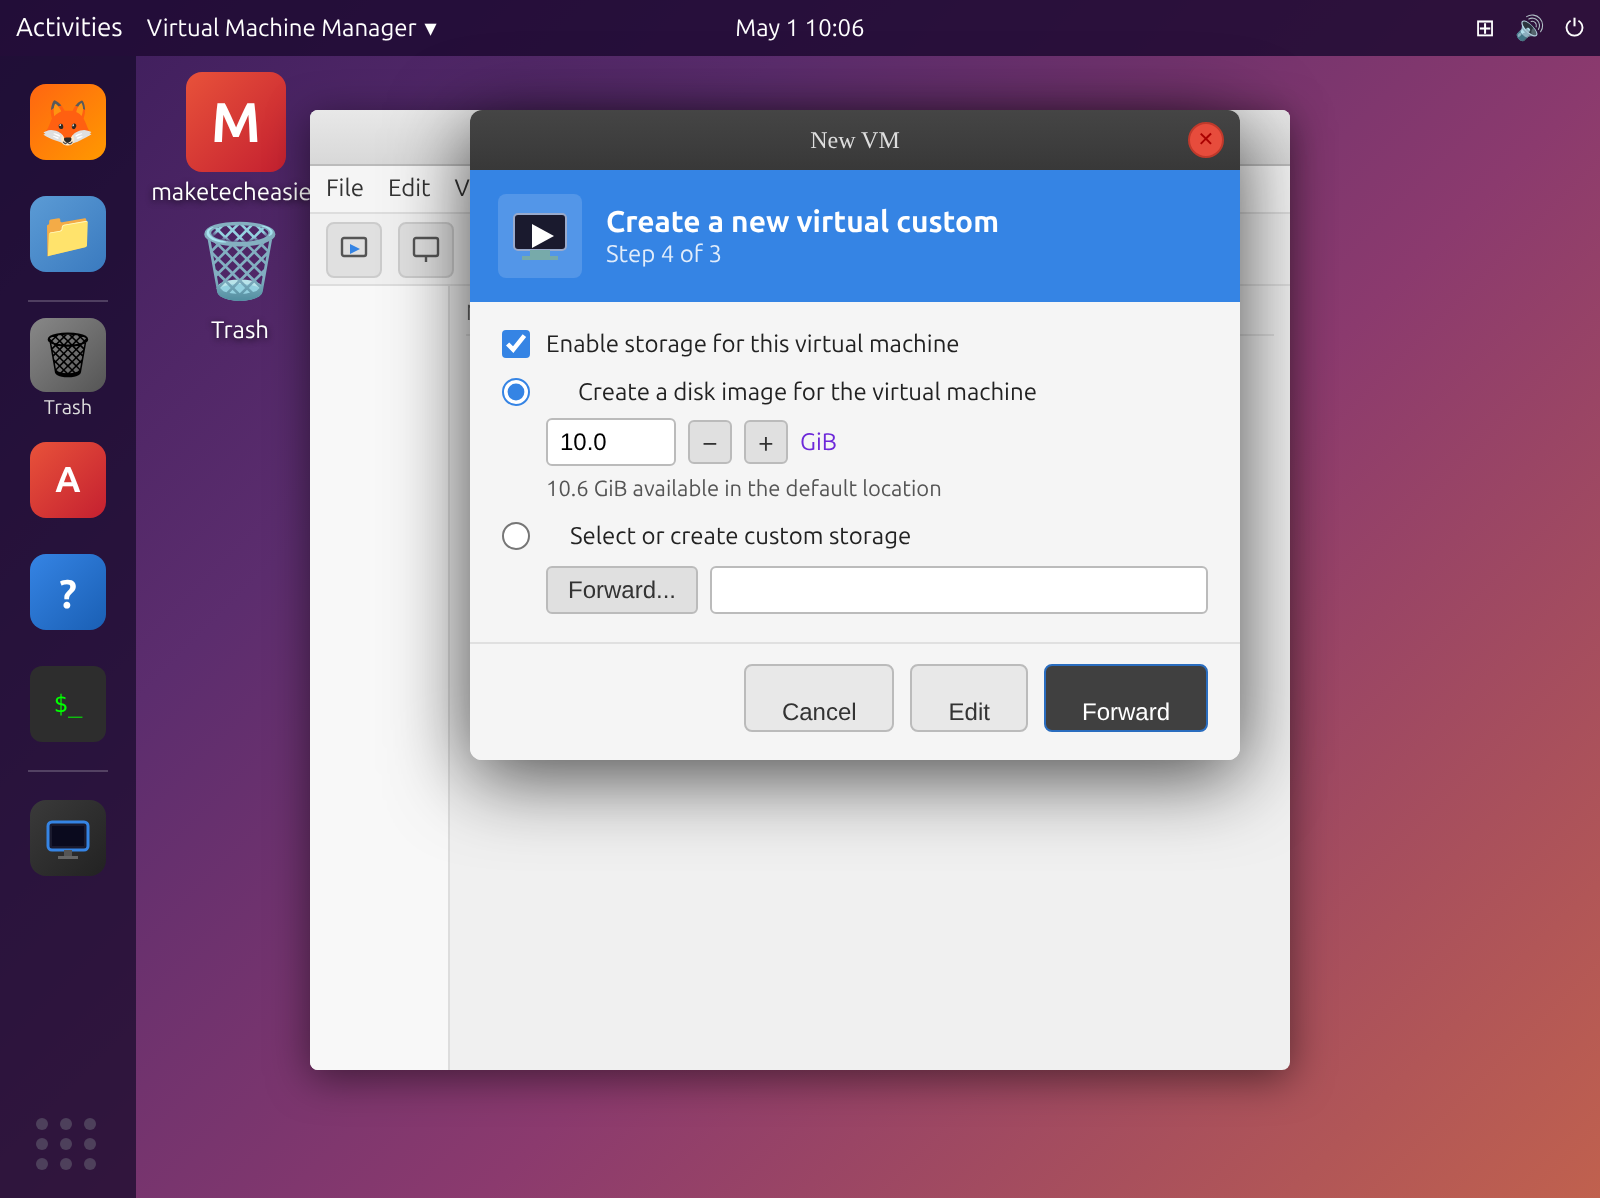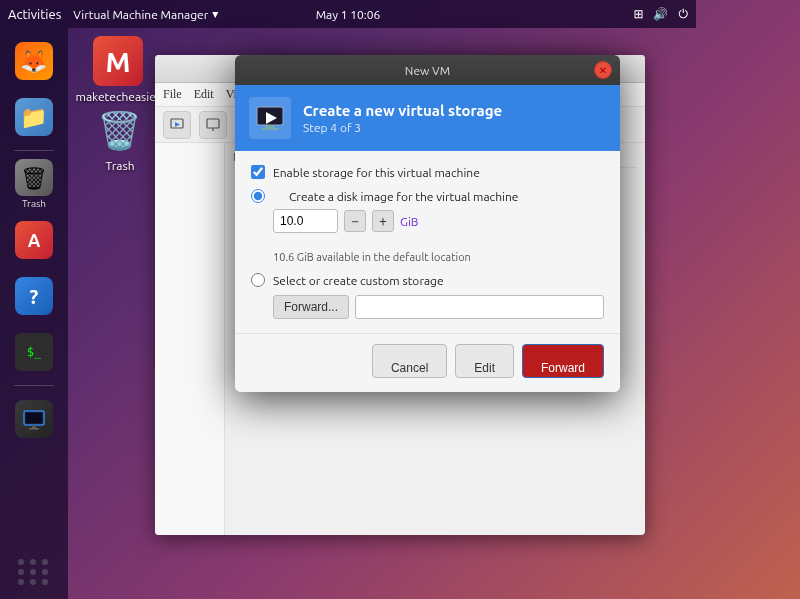--- a/index.html
+++ b/index.html
@@ -20,21 +20,21 @@
       height: 599px;
       background: linear-gradient(135deg, #3a1c5a 0%, #5c2d6e 30%, #8b3a6e 60%, #c0614e 100%);
       position: relative;
     }
 
     
     .topbar {
       position: absolute;
       top: 0;
       left: 0;
-      width: 696px;
+      width: 800px;
       height: 28px;
       background: rgba(30, 10, 50, 0.85);
       display: flex;
       align-items: center;
       justify-content: space-between;
       z-index: 100;
       padding: 0 8px;
     }
 
     .topbar-left {
@@ -217,21 +217,20 @@
       display: flex;
       align-items: center;
       padding: 0 8px;
       gap: 12px;
     }
 
     .bg-window-menubar span {
       font-size: 12px;
       color: #333;
       cursor: pointer;
-      font-family: Liberation Serif, serif;
     }
 
     .bg-window-toolbar {
       height: 36px;
       background: #f0f0f0;
       border-bottom: 1px solid #ddd;
       display: flex;
       align-items: center;
       padding: 0 8px;
       gap: 8px;
@@ -304,20 +303,21 @@
       overflow: hidden;
     }
 
     .dialog-titlebar {
       height: 30px;
       background: linear-gradient(to bottom, #454545, #383838);
       display: flex;
       align-items: center;
       padding: 0 8px;
       position: relative;
+      font-family: Liberation Serif, serif;
     }
 
     .dialog-title {
       color: #ddd;
       font-size: 12px;
       flex: 1;
       text-align: center;
     }
 
     .dialog-close-btn {
@@ -408,21 +408,21 @@
 
     .radio-row label {
       font-size: 12px;
       color: #222;
     }
 
     .disk-size-row {
       display: flex;
       align-items: center;
       gap: 6px;
-      margin: 6px 0 18px 22px;
+      margin: 6px 0 6px 22px;
     }
 
     .disk-input {
       width: 65px;
       height: 24px;
       border: 1px solid #bbb;
       border-radius: 3px;
       padding: 0 6px;
       font-size: 12px;
       background: #fff;
@@ -463,20 +463,21 @@
     }
 
     .custom-storage-row input[type="radio"] {
       width: 14px;
       height: 14px;
     }
 
     .custom-storage-row label {
       font-size: 12px;
       color: #222;
+      margin-left: 12px;
     }
 
     .custom-storage-inputs {
       display: flex;
       gap: 6px;
       margin-left: 22px;
     }
 
     .manage-btn {
       height: 24px;
@@ -514,21 +515,21 @@
       padding: 16px 18px;
       border-radius: 4px;
       font-size: 12px;
       cursor: pointer;
       border: 1px solid #bbb;
       background: #e8e8e8;
       color: #333;
     }
 
     .btn-forward {
-      background: #b91c1c;
+      background: #404040;
       color: #fff;
       border-color: #2a6dbf;
     }
 
     
     .apps-grid {
       position: absolute;
       bottom: 14px;
       left: 18px;
       display: grid;
@@ -654,21 +655,21 @@
     <div class="dialog-header">
       <div class="dialog-header-icon">
         <svg width="30" height="30" viewBox="0 0 30 30">
           <rect x="2" y="4" width="26" height="18" rx="2" fill="#1a1a2e" stroke="#9ac" stroke-width="1"></rect>
           <polygon points="11,9 22,15 11,21" fill="white"></polygon>
           <rect x="10" y="22" width="10" height="3" fill="#7aa"></rect>
           <rect x="6" y="25" width="18" height="2" fill="#7aa"></rect>
         </svg>
       </div>
       <div class="dialog-header-text">
-        <h2>Create a new virtual storage</h2>
+        <h2>Create a new virtual custom</h2>
         <p>Step 4 of 3</p>
       </div>
     </div>
 
     <div class="dialog-body">
 
       <div class="checkbox-row">
         <input type="checkbox" id="enable-storage" checked="" style="">
         <label for="enable-storage">Enable storage for this virtual machine</label>
       </div>

